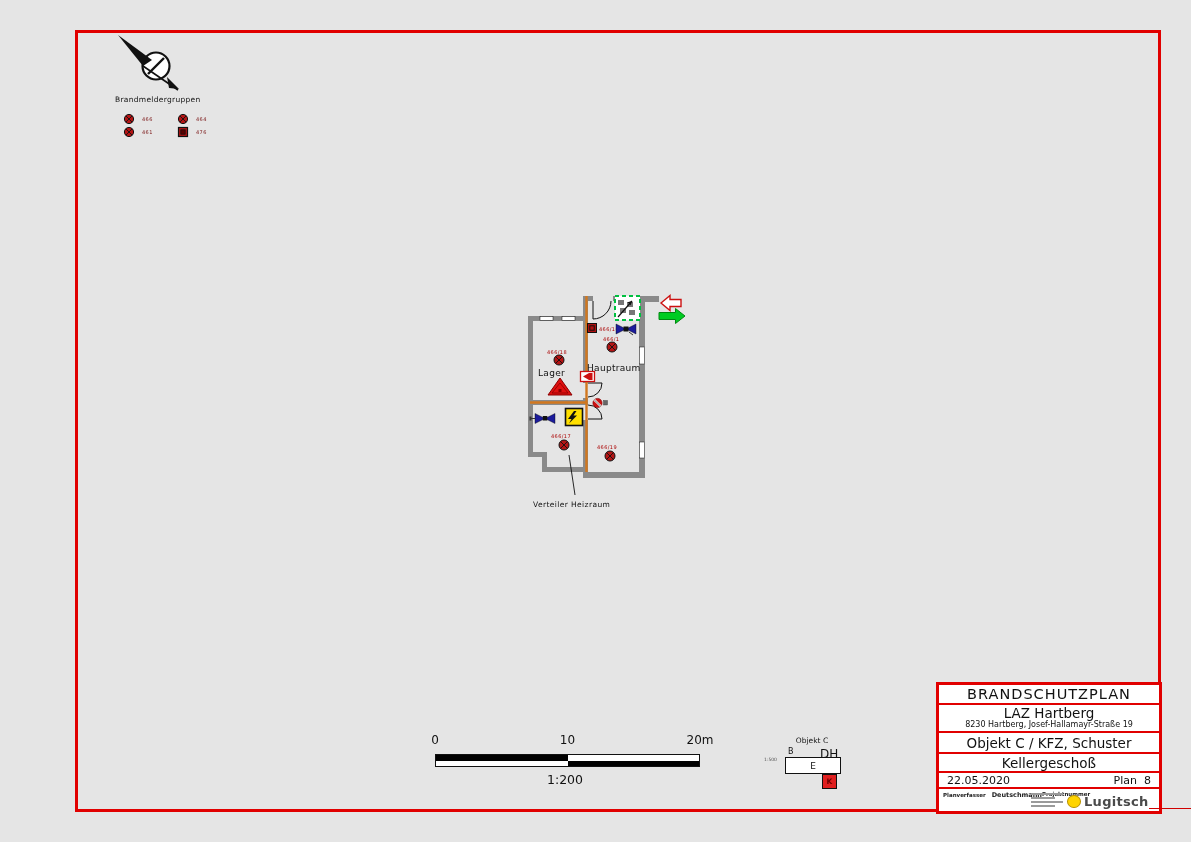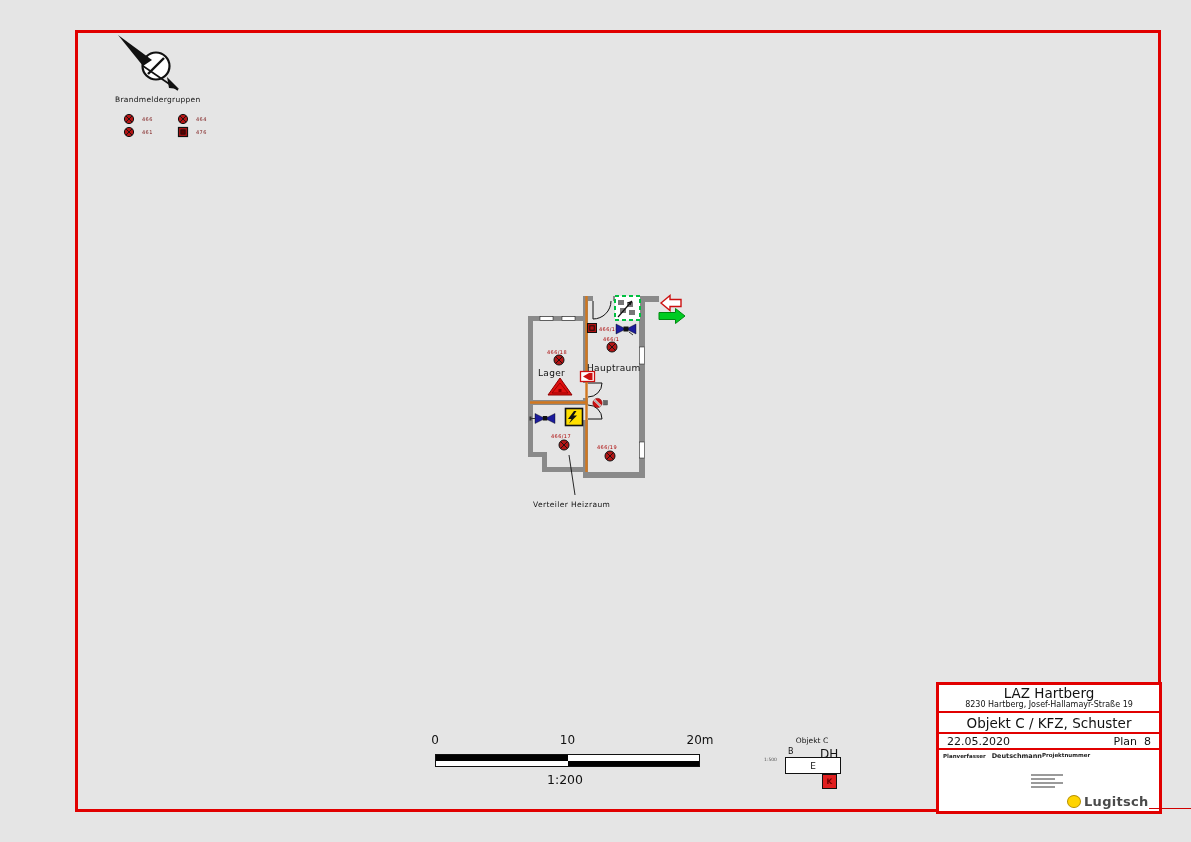--- a/index.html
+++ b/index.html
@@ -265,25 +265,27 @@
     <div id="mm-scale">1:500</div>
     <div id="mm-rect">
       <span>E</span>
     </div>
     <div id="mm-marker">
       <span>K</span>
     </div>
   </div>
 
   <div id="titleblock" class="abs">
+    <div class="tb-row tb-r1">BRANDSCHUTZPLAN</div>
     <div class="tb-row tb-r2">
       <div class="tb-client">LAZ Hartberg</div>
       <div class="tb-addr">8230 Hartberg, Josef-Hallamayr-Straße 19</div>
     </div>
     <div class="tb-row tb-r3">Objekt C / KFZ, Schuster</div>
+    <div class="tb-row tb-r4">Kellergeschoß</div>
     <div class="tb-row tb-r5">
       <span>22.05.2020</span>
       <span class="tb-plan-no">Plan  8</span>
     </div>
     <div class="tb-row tb-r6">
       <div class="tb-meta">
         <div class="tb-meta-line">
           <span class="tb-meta-label">Planverfasser</span>
           <span class="tb-meta-value">Deutschmann</span>
         </div>

